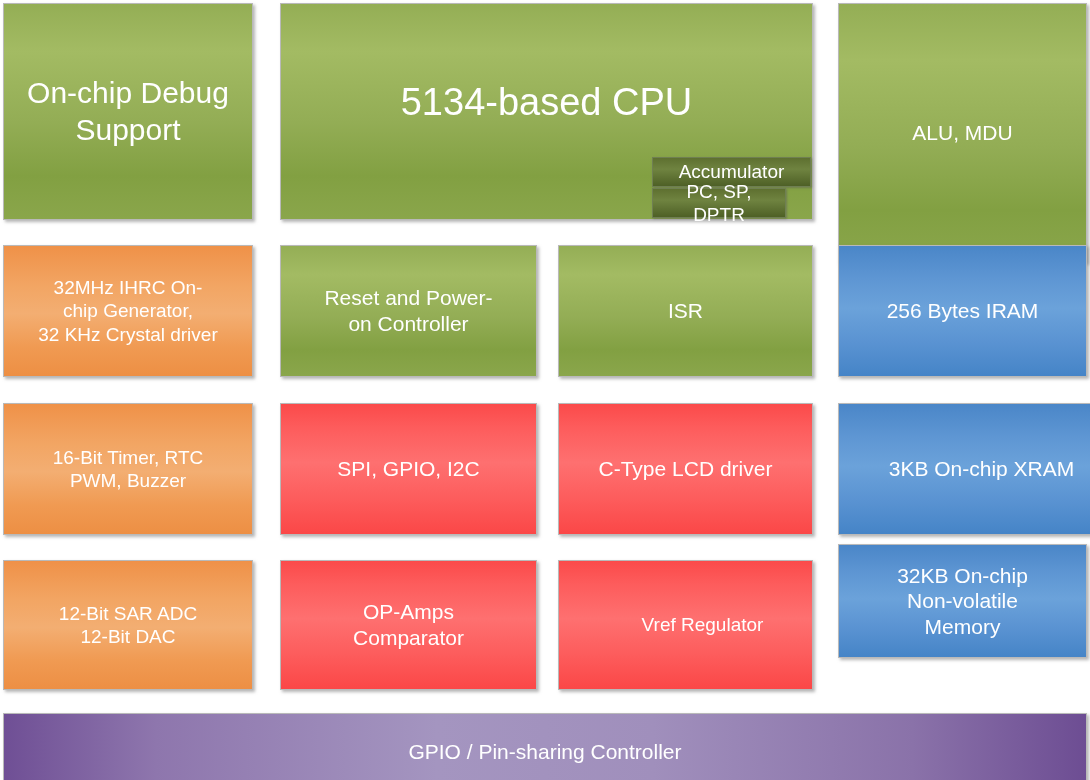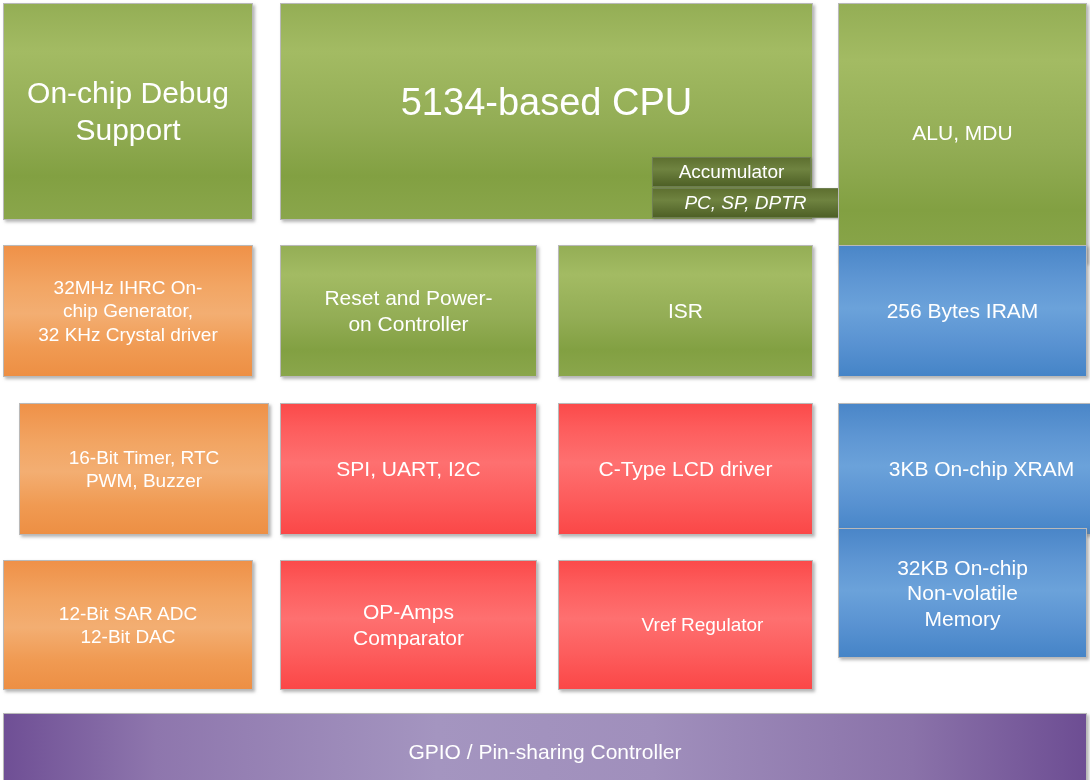--- a/index.html
+++ b/index.html
@@ -87,36 +87,36 @@
   .t-reg{font-size:19px;}
   .t-bar{font-size:21px;}
 
   
   #blk-debug      {left:3px;   top:3px;   width:250px; height:217px;}
   #blk-cpu        {left:280px; top:3px;   width:533px; height:217px;
                    align-items:flex-start; justify-content:center; padding-top:75px;}
   #blk-alu        {left:838px; top:3px;   width:249px; height:260px;}
 
   #blk-accum      {left:652px; top:157px; width:159px; height:30px; font-size:19px; padding:0 6px;}
-  #blk-pcsp       {left:652px; top:188px; width:187px; height:30px; font-size:19px; padding:0 20px;font-style:italic;}
+  #blk-pcsp       {left:652px; top:188px; width:134px; height:30px; font-size:19px; padding:0 20px;}
 
   #blk-ihrc       {left:3px;   top:245px; width:250px; height:132px;}
   #blk-reset      {left:280px; top:245px; width:257px; height:132px;}
   #blk-isr        {left:558px; top:245px; width:255px; height:132px;}
   #blk-iram       {left:838px; top:245px; width:249px; height:132px;}
 
-  #blk-timer      {left:19px;   top:403px; width:250px; height:132px;}
+  #blk-timer      {left:3px;   top:403px; width:250px; height:132px;}
   #blk-spi        {left:280px; top:403px; width:257px; height:132px;}
   #blk-lcd        {left:558px; top:403px; width:255px; height:132px;}
   #blk-xram       {left:838px; top:403px; width:287px; height:132px;}
 
   #blk-adc        {left:3px;   top:560px; width:250px; height:130px;}
   #blk-opamp      {left:280px; top:560px; width:257px; height:130px;}
   #blk-vref       {left:558px; top:560px; width:255px; height:130px;}
-  #blk-nvm        {left:838px; top:528px; width:249px; height:130px;}
+  #blk-nvm        {left:838px; top:544px; width:249px; height:114px;}
 
   #blk-gpio       {left:3px;   top:713px; width:1084px; height:78px;}
 </style>
 </head>
 <body>
 
 <div id="stage">
 
   <div class="block fill-green t-lg" id="blk-debug">On-chip Debug
 Support</div>
@@ -138,21 +138,21 @@
   <div class="block fill-green t-md" id="blk-reset">Reset and Power-
 on Controller</div>
 
   <div class="block fill-green t-md" id="blk-isr">ISR</div>
 
   <div class="block fill-blue t-md" id="blk-iram">256 Bytes IRAM</div>
 
   <div class="block fill-orange t-reg" id="blk-timer">16-Bit Timer, RTC
 PWM, Buzzer</div>
 
-  <div class="block fill-red t-md" id="blk-spi">SPI, UART, I2C</div>
+  <div class="block fill-red t-md" id="blk-spi">SPI, GPIO, I2C</div>
 
   <div class="block fill-red t-md" id="blk-lcd">C-Type LCD driver</div>
 
   <div class="block fill-blue t-md" id="blk-xram">3KB On-chip XRAM</div>
 
   <div class="block fill-orange t-reg" id="blk-adc">12-Bit SAR ADC
 12-Bit DAC</div>
 
   <div class="block fill-red t-md" id="blk-opamp">OP-Amps
 Comparator</div>

